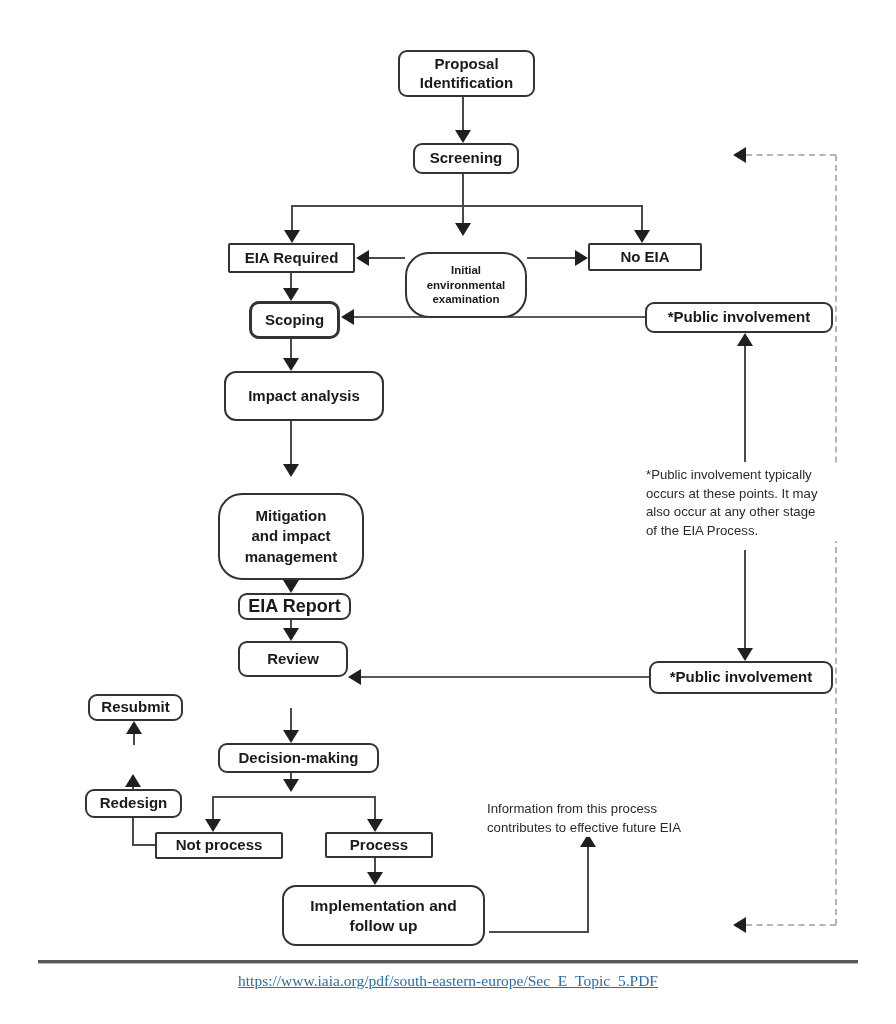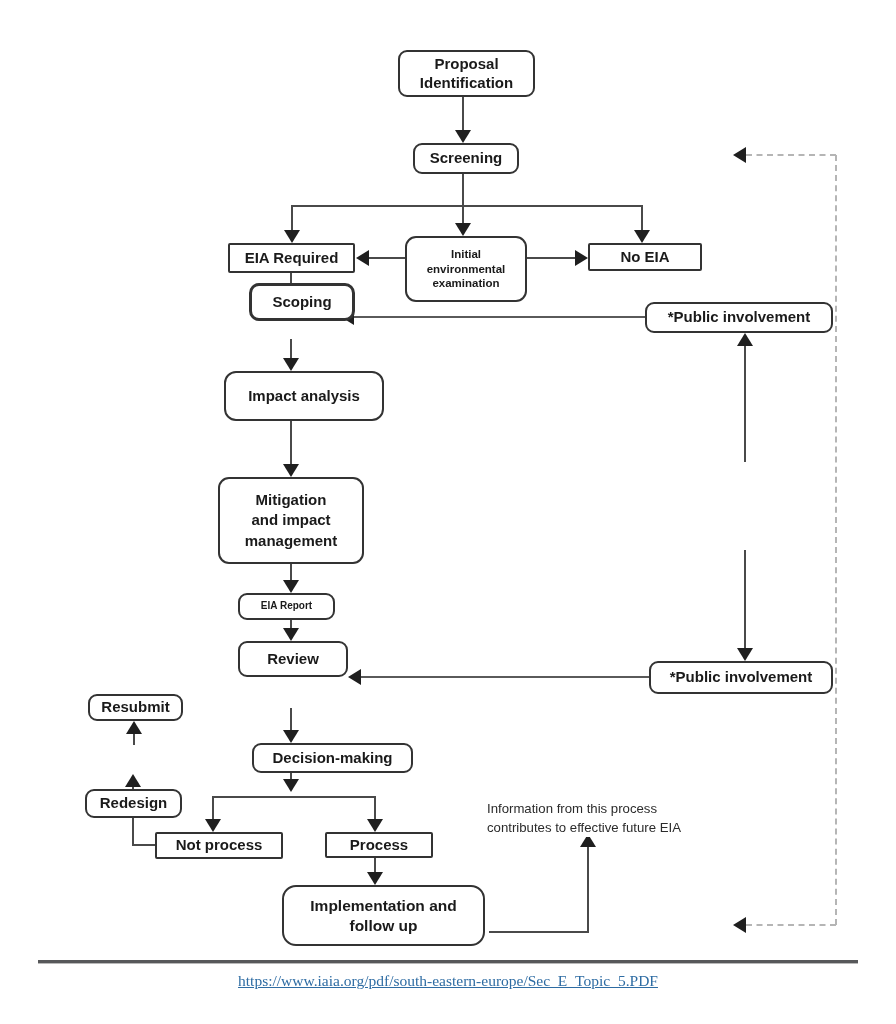--- a/index.html
+++ b/index.html
@@ -7,21 +7,21 @@
     position:relative; width:896px; height:1024px; background:#ffffff;
     font-family:"Liberation Sans", sans-serif; color:#1a1a1a; overflow:hidden;
   }
   .node {
     position:absolute; box-sizing:border-box;
     display:flex; align-items:center; justify-content:center;
     text-align:center; font-weight:bold; font-size:15px; line-height:1.25;
     white-space:pre-line; background:#fff; border:2px solid #333; z-index:3;
   }
   .rounded   { border-radius:9px; }
-  .rounded-lg{ border-radius:11px; }
+  .rounded-lg{ border-radius:24px;margin-top:16px; }
   .rect      { border-radius:2px; }
   .thick     { border-width:3.5px; border-radius:10px; }
   .small-text{ font-size:11.5px; line-height:1.3; }
   .note {
     position:absolute; font-size:13.2px; font-weight:normal; color:#2b2b2b;
     line-height:1.42; white-space:pre-line; text-align:left; background:#fff; z-index:4;
   }
   .vline { position:absolute; width:2px;  background:#4a4a4a; z-index:1; }
   .hline { position:absolute; height:2px; background:#4a4a4a; z-index:1; }
   .vdash { position:absolute; width:0; border-left:2px dashed #b5b5b5; z-index:0; }
@@ -49,49 +49,53 @@
   <div class="node rounded" style="left:413px; top:143px; width:106px; height:31px;">Screening</div>
 
   <div class="node rect" style="left:228px; top:243px; width:127px; height:30px;text-align:right;">EIA Required</div>
 
   <div class="node rounded-lg small-text" style="left:405px; top:236px; width:122px; height:66px;">Initial
 environmental
 examination</div>
 
   <div class="node rect" style="left:588px; top:243px; width:114px; height:28px;">No EIA</div>
 
-  <div class="node thick" style="left:249px; top:283px; width:106px; height:38px;">Scoping</div>
+  <div class="node thick" style="left:249px; top:301px; width:91px; height:38px;">Scoping</div>
 
   <div class="node rounded" style="left:645px; top:302px; width:188px; height:31px;">*Public involvement</div>
 
   <div class="node rounded-lg" style="left:218px; top:477px; width:146px; height:87px; line-height:1.35;">Mitigation
 and impact
 management</div>
 
   <div class="node rounded" style="left:224px; top:371px; width:160px; height:50px; border-radius:12px;">Impact analysis</div>
 
-  <div class="node rounded" style="left:238px; top:593px; width:97px; height:27px; font-size:10px;">EIA Report</div>
+  <div class="node rounded" style="left:238px; top:593px; width:113px; height:27px; font-size:18px;">EIA Report</div>
 
   <div class="node rounded" style="left:238px; top:641px; width:110px; height:36px;">Review</div>
 
   <div class="node rounded" style="left:649px; top:661px; width:184px; height:33px;">*Public involvement</div>
 
   <div class="node rounded" style="left:88px; top:694px; width:95px; height:27px;text-align:right;">Resubmit</div>
 
   <div class="node rounded" style="left:85px; top:745px; width:97px; height:29px;margin-top:44px;">Redesign</div>
 
-  <div class="node rounded" style="left:218px; top:743px; width:161px; height:30px;margin-left:34px;">Decision-making</div>
+  <div class="node rounded" style="left:218px; top:743px; width:161px; height:30px;">Decision-making</div>
 
   <div class="node rect" style="left:155px; top:832px; width:128px; height:27px;">Not process</div>
 
   <div class="node rect" style="left:325px; top:832px; width:108px; height:26px;">Process</div>
 
   <div class="node rounded" style="left:282px; top:885px; width:203px; height:61px; border-radius:14px; font-size:15.5px;">Implementation and
 follow up</div>
 
+  <div class="note" style="left:646px; top:466px; width:218px;">*Public involvement typically
+occurs at these points. It may
+also occur at any other stage
+of the EIA Process.</div>
 
   <div class="note" style="left:487px; top:791px; width:220px;margin-top:9px;">Information from this process
 contributes to effective future EIA</div>
 
   <div class="vline" style="left:462px; top:97px; height:34px;"></div>
   <div class="ah ah-down" style="left:455px; top:130px;"></div>
 
   <div class="vline" style="left:462px; top:174px; height:52px;"></div>
   <div class="hline" style="left:291px; top:205px; width:352px;"></div>
   <div class="vline" style="left:291px; top:205px; height:27px;"></div>

